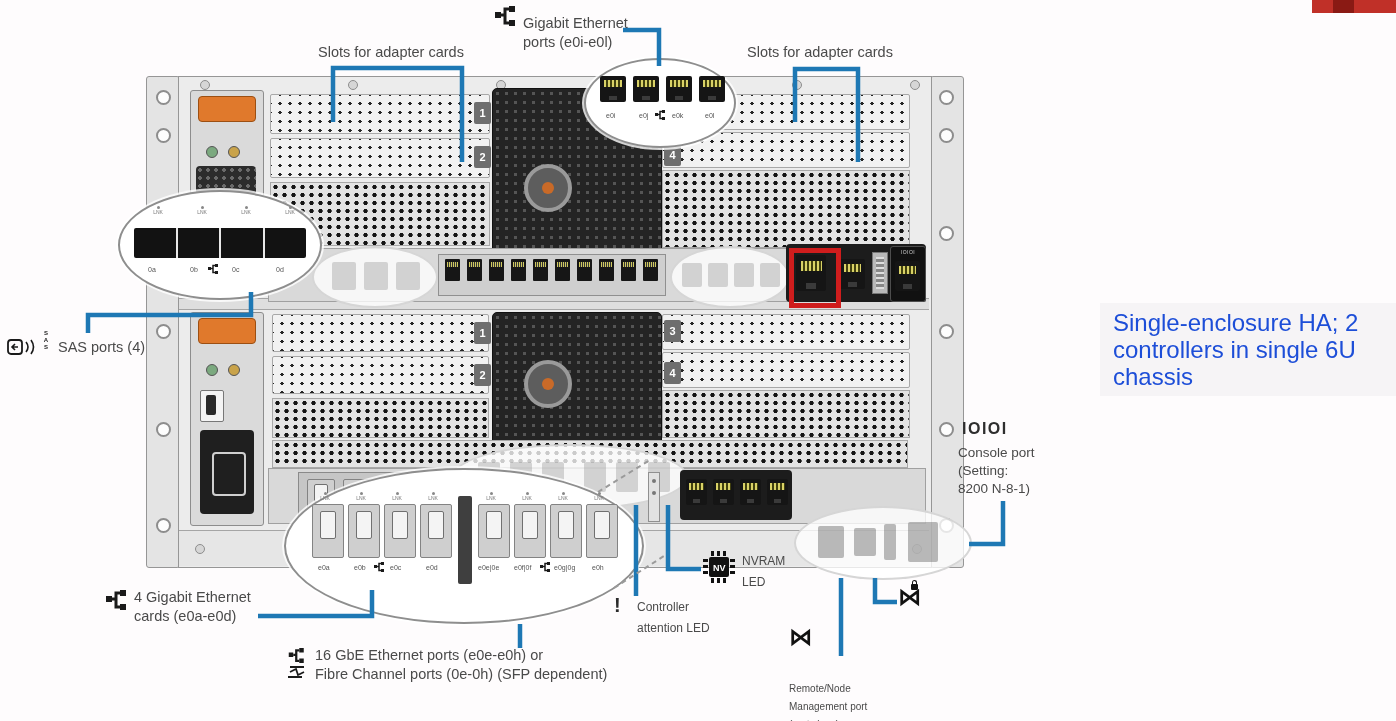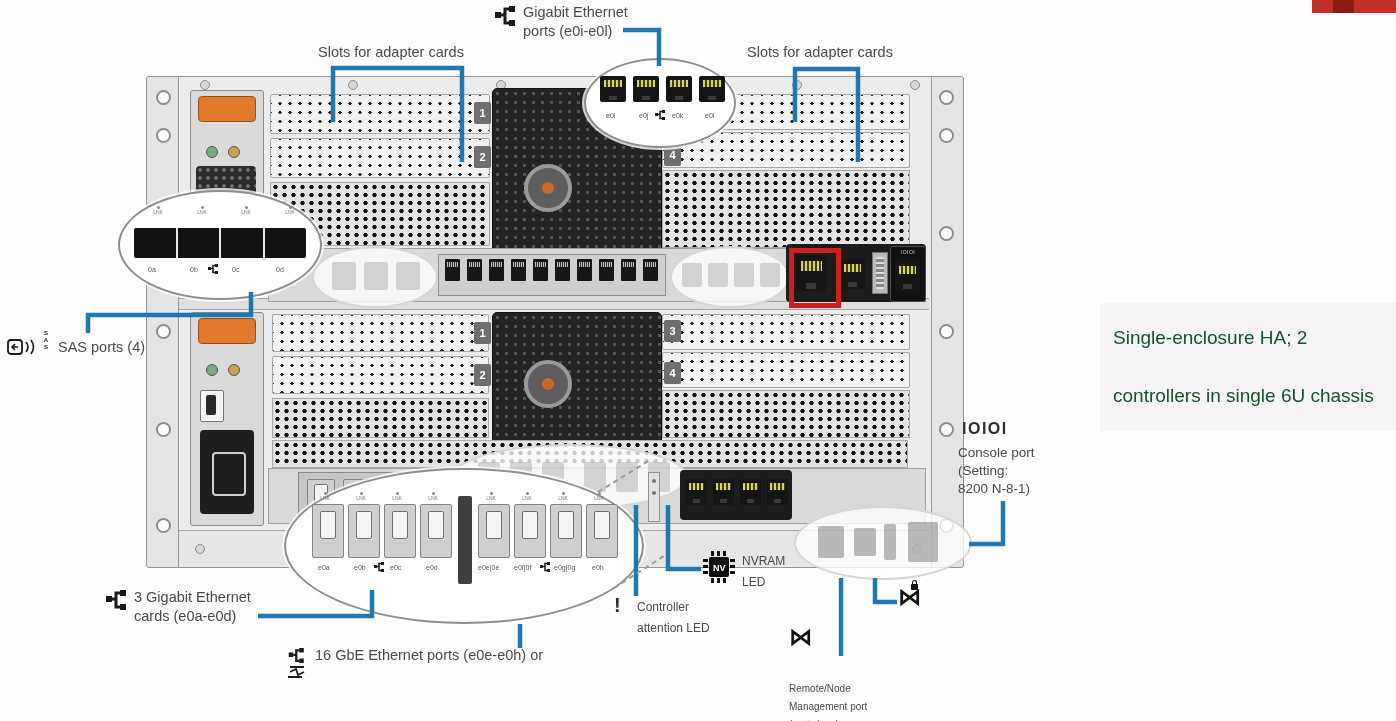--- a/index.html
+++ b/index.html
@@ -54,21 +54,21 @@
   .dash{stroke:#9a9a9a;stroke-width:2px;stroke-dasharray:5 4;}
   .lines{left:0;top:0;pointer-events:none;}
   .lbl{font-size:14.5px;line-height:19px;color:#4a4a4a;white-space:nowrap;}
   .lbl-lg{font-size:12px;line-height:21px;}
   .bangicon{font-size:20px;font-weight:bold;color:#2b2b2b;}
   .wrenchicon{font-family:"DejaVu Sans",sans-serif;font-size:24px;font-weight:bold;color:#111;line-height:18px;}
   .lockbit{position:absolute;left:13px;top:-4px;width:7px;height:6px;background:#111;border-radius:1px;}
   .lockbit::before{content:"";position:absolute;left:1px;top:-4px;width:3px;height:3px;border:1.5px solid #111;border-bottom:none;border-radius:3px 3px 0 0;}
   .consoletag{font-size:16px;font-weight:bold;letter-spacing:1.5px;color:#2e2e2e;}
   .micro{font-size:5px;color:#cfcfcf;letter-spacing:.5px;text-align:center;}
-  .note{background:#f6f4f6;color:#14532d;font-size:19px;line-height:58px;padding:6px 13px;}
+  .note{background:#f6f4f6;color:#1d4ed8;font-size:24px;line-height:27px;padding:6px 13px;}
   .redbox{border:5px solid #cf1d1d;}
   .redbar{background:linear-gradient(90deg,#c03028 0 25%,#8a1a14 25% 50%,#c03028 50% 100%);}
   .ethsvg rect{fill:#1a1a1a;} .ethsvg path{stroke:#1a1a1a;stroke-width:1.5;fill:none;}
   .fcsvg path{stroke:#1a1a1a;stroke-width:1.8;fill:none;}
   .chipsvg rect.c{fill:#111;} .chipsvg text{fill:#fff;font-family:"Liberation Sans",sans-serif;font-size:9px;font-weight:bold;}
   .sasicon path{stroke:#1a1a1a;stroke-width:1.6;fill:none;} .sasicon rect{fill:none;stroke:#1a1a1a;stroke-width:1.8;}
   .sasvert{font-size:6px;line-height:6px;font-weight:bold;color:#1a1a1a;text-align:center;}
 </style>
 </head>
 <body>
@@ -322,21 +322,21 @@
     <line class="dash" x1="598" y1="492" x2="650" y2="460"></line>
     <line class="dash" x1="614" y1="588" x2="664" y2="556"></line>
   </svg>
 
   <svg class="abs ethsvg" style="left:495px;top:6px;" width="22" height="20" viewBox="0 0 11 10">
       <rect x="0" y="3" width="3" height="3"></rect>
       <rect x="7" y="0" width="3" height="3"></rect>
       <rect x="7" y="7" width="3" height="3"></rect>
       <path d="M3 4.5 H5 V1.5 H7 M5 4.5 V8.5 H7"></path>
     </svg>
-  <div class="abs lbl" style="left:523px;top:3px;">
+  <div class="abs lbl" style="left:523px;top:14px;">
     <div>Gigabit Ethernet</div>
     <div>ports (e0i-e0l)</div>
   </div>
   <div class="abs lbl" style="left:318px;top:43px;">Slots for adapter cards</div>
   <div class="abs lbl" style="left:747px;top:43px;">Slots for adapter cards</div>
 
   <svg class="abs sasicon" style="left:6px;top:332px;" width="34" height="30" viewBox="0 0 34 30">
     <rect x="2" y="8" width="14" height="14" rx="3"></rect>
       <path d="M6 15 H12 M9 12 L6 15 L9 18"></path>
     <path d="M20 10 Q24 15 20 20 M25 8 Q30 15 25 22"></path>
@@ -346,35 +346,36 @@
   </div>
   <div class="abs lbl" style="left:58px;top:338px;">SAS ports (4)</div>
 
   <svg class="abs ethsvg" style="left:106px;top:590px;" width="22" height="20" viewBox="0 0 11 10">
       <rect x="0" y="3" width="3" height="3"></rect>
       <rect x="7" y="0" width="3" height="3"></rect>
       <rect x="7" y="7" width="3" height="3"></rect>
       <path d="M3 4.5 H5 V1.5 H7 M5 4.5 V8.5 H7"></path>
     </svg>
   <div class="abs lbl" style="left:134px;top:588px;">
-    <div>3 Gigabit Ethernet</div>
+    <div>4 Gigabit Ethernet</div>
     <div>cards (e0a-e0d)</div>
   </div>
 
   <svg class="abs ethsvg" style="left:288px;top:648px;" width="18" height="15" viewBox="0 0 11 10">
       <rect x="0" y="3" width="3" height="3"></rect>
       <rect x="7" y="0" width="3" height="3"></rect>
       <rect x="7" y="7" width="3" height="3"></rect>
       <path d="M3 4.5 H5 V1.5 H7 M5 4.5 V8.5 H7"></path>
     </svg>
   <svg class="abs fcsvg" style="left:287px;top:665px;" width="20" height="14" viewBox="0 0 20 14">
       <path d="M3 2 H17 M1 12 H15 M3 7 L9 4 L11 10 L17 7"></path>
     </svg>
   <div class="abs lbl" style="left:315px;top:646px;">
     <div>16 GbE Ethernet ports (e0e-e0h) or</div>
+    <div>Fibre Channel ports (0e-0h) (SFP dependent)</div>
   </div>
 
   <svg class="abs chipsvg" style="left:702px;top:550px;" width="34" height="34" viewBox="0 0 34 34">
     <rect class="c" x="7" y="7" width="20" height="20" rx="2"></rect>
     <rect class="c" x="9" y="1" width="3" height="5"></rect>
       <rect class="c" x="15" y="1" width="3" height="5"></rect>
       <rect class="c" x="21" y="1" width="3" height="5"></rect>
     <rect class="c" x="9" y="28" width="3" height="5"></rect>
       <rect class="c" x="15" y="28" width="3" height="5"></rect>
       <rect class="c" x="21" y="28" width="3" height="5"></rect>

